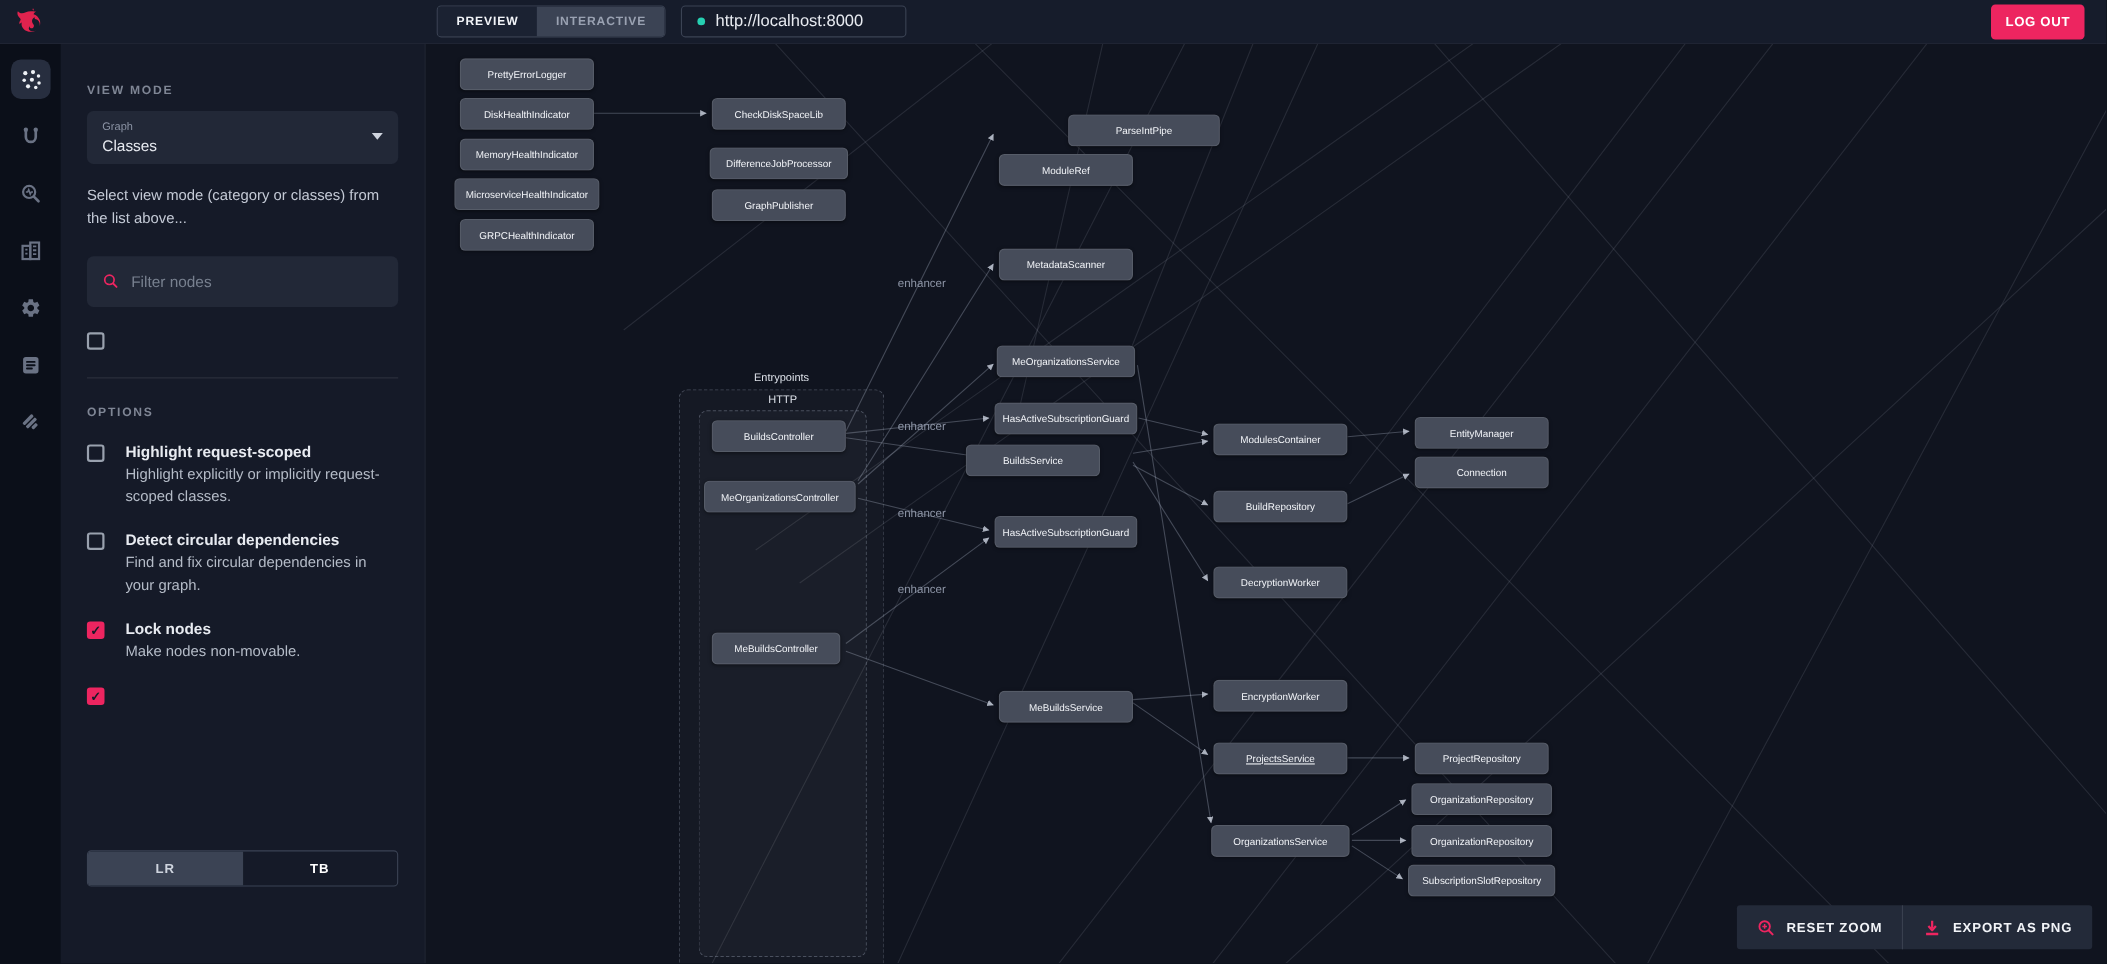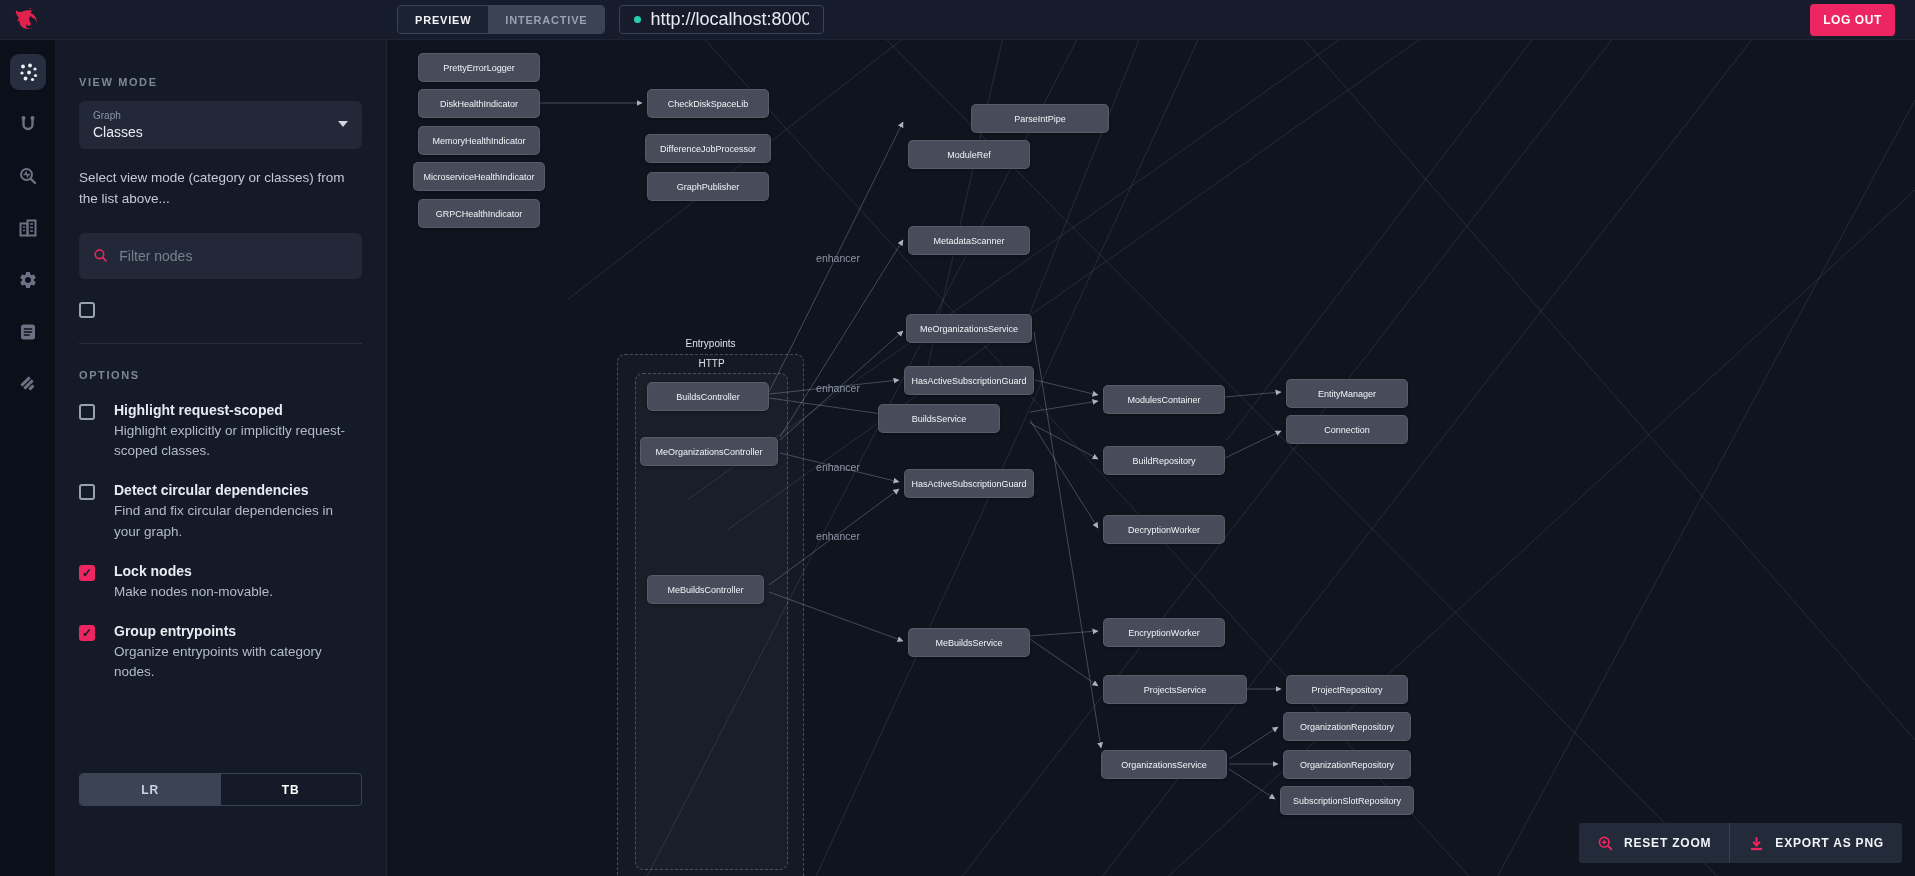--- a/index.html
+++ b/index.html
@@ -15,21 +15,21 @@
   .mode-toggle { margin-left:342px; display:flex; border:1px solid #3b4354;
                  border-radius:4px; overflow:hidden; height:29px; }
   .mode-btn { display:flex; align-items:center; padding:0 17px; font-size:11px;
               font-weight:bold; letter-spacing:0.8px; cursor:pointer; }
   .mode-btn.preview { background:#1b2232; color:#f2f4f8; }
   .mode-btn.interactive { background:#3b4354; color:#9aa2b2; }
   .url-box { margin-left:14px; display:flex; align-items:center; gap:9px;
              border:1px solid #3b4354; border-radius:4px; height:29px; padding:0 14px; width:205px; }
   .url-dot { width:7px; height:7px; border-radius:50%; background:#26d0b2; flex:none; }
   .url-box input { background:transparent; border:none; outline:none; color:#e8ebf1;
-                   font-size:18px; width:100%; font-family:"Liberation Sans",sans-serif; }
+                   font-size:15px; width:100%; font-family:"Liberation Sans",sans-serif; }
   .logout-btn { margin-left:auto; margin-right:20px; background:#ed2560; color:#fff;
                 font-size:12px; font-weight:bold; letter-spacing:0.6px; border:none;
                 border-radius:4px; padding:9px 13px; cursor:pointer; font-family:"Liberation Sans",sans-serif; }
 
   
   .rail { position:absolute; left:0; top:40px; width:55px; height:836px; background:#0b0f19;
           display:flex; flex-direction:column; align-items:center; padding-top:14px; z-index:20; }
   .rail-item { width:36px; height:36px; display:flex; align-items:center; justify-content:center;
                margin-bottom:16px; border-radius:9px; cursor:pointer; }
   .rail-item.active { background:#272e3f; }
@@ -214,24 +214,20 @@
         </div>
         <div class="opt">
           <span class="cb on">✓</span>
           <div class="opt-text">
             <div class="opt-title">Lock nodes</div>
             <div class="opt-desc">Make nodes non-movable.</div>
           </div>
         </div>
         <div class="opt">
           <span class="cb on">✓</span>
-          <div class="opt-text">
-            <div class="opt-title">Group entrypoints</div>
-            <div class="opt-desc">Organize entrypoints with category nodes.</div>
-          </div>
         </div>
       </div>
 
     <div class="lr-tb">
       <div class="seg sel" id="seg-lr">LR</div>
       <div class="seg" id="seg-tb">TB</div>
     </div>
   </div>
 
   <div class="canvas" id="graph-canvas">
@@ -317,21 +313,21 @@
       <div class="gnode" style="left: 491px; top: 364px; width: 122px;">BuildsService</div>
       <div class="gnode" style="left: 517px; top: 429px; width: 130px;">HasActiveSubscriptionGuard</div>
       <div class="gnode" style="left: 521px; top: 588px; width: 122px;">MeBuildsService</div>
       <div class="gnode" style="left: 260px; top: 342px; width: 122px;">BuildsController</div>
       <div class="gnode" style="left: 253px; top: 397px; width: 138px;">MeOrganizationsController</div>
       <div class="gnode" style="left: 260px; top: 535px; width: 117px;">MeBuildsController</div>
       <div class="gnode" style="left: 716px; top: 345px; width: 122px;">ModulesContainer</div>
       <div class="gnode" style="left: 716px; top: 406px; width: 122px;">BuildRepository</div>
       <div class="gnode" style="left: 716px; top: 475px; width: 122px;">DecryptionWorker</div>
       <div class="gnode" style="left: 716px; top: 578px; width: 122px;">EncryptionWorker</div>
-      <div class="gnode" style="left: 716px; top: 635px; width: 144px;">ProjectsService</div>
+      <div class="gnode" style="left: 716px; top: 635px; width: 122px; text-decoration: underline;">ProjectsService</div>
       <div class="gnode" style="left: 714px; top: 710px; width: 126px;">OrganizationsService</div>
       <div class="gnode" style="left: 899px; top: 339px; width: 122px;">EntityManager</div>
       <div class="gnode" style="left: 899px; top: 375px; width: 122px;">Connection</div>
       <div class="gnode" style="left: 899px; top: 635px; width: 122px;">ProjectRepository</div>
       <div class="gnode" style="left: 896px; top: 672px; width: 128px;">OrganizationRepository</div>
       <div class="gnode" style="left: 896px; top: 710px; width: 128px;">OrganizationRepository</div>
       <div class="gnode" style="left: 893px; top: 746px; width: 134px;">SubscriptionSlotRepository</div>
       <div class="edge-label" style="left: 451px; top: 218px;">enhancer</div>
       <div class="edge-label" style="left: 451px; top: 348px;">enhancer</div>
       <div class="edge-label" style="left: 451px; top: 427px;">enhancer</div>

